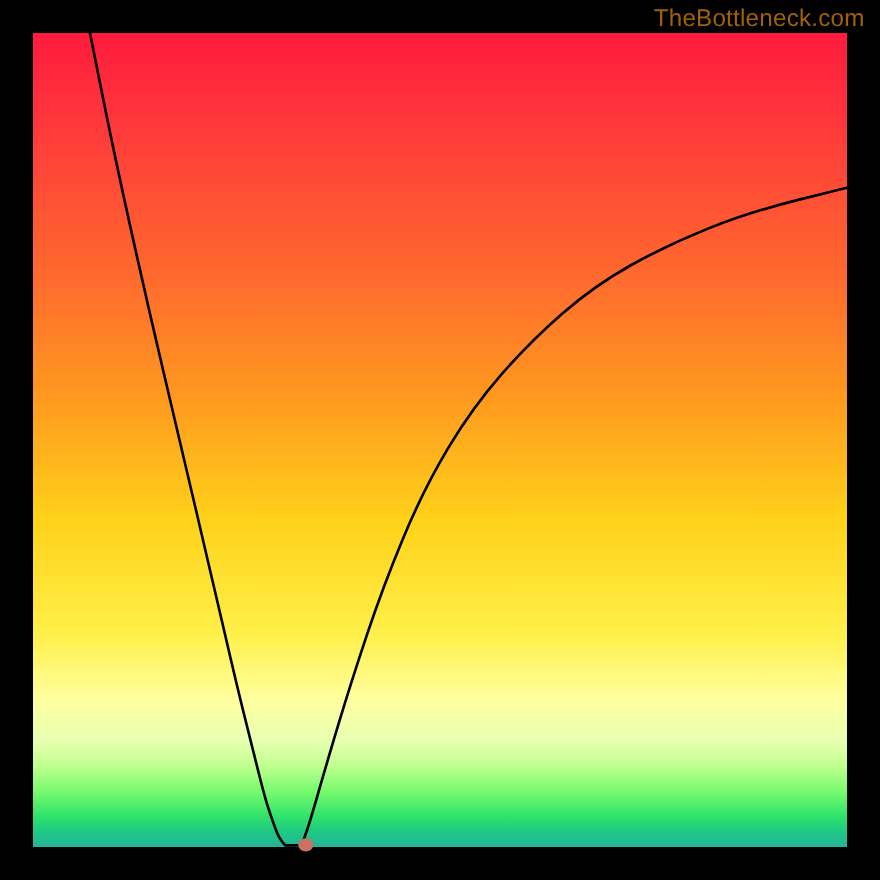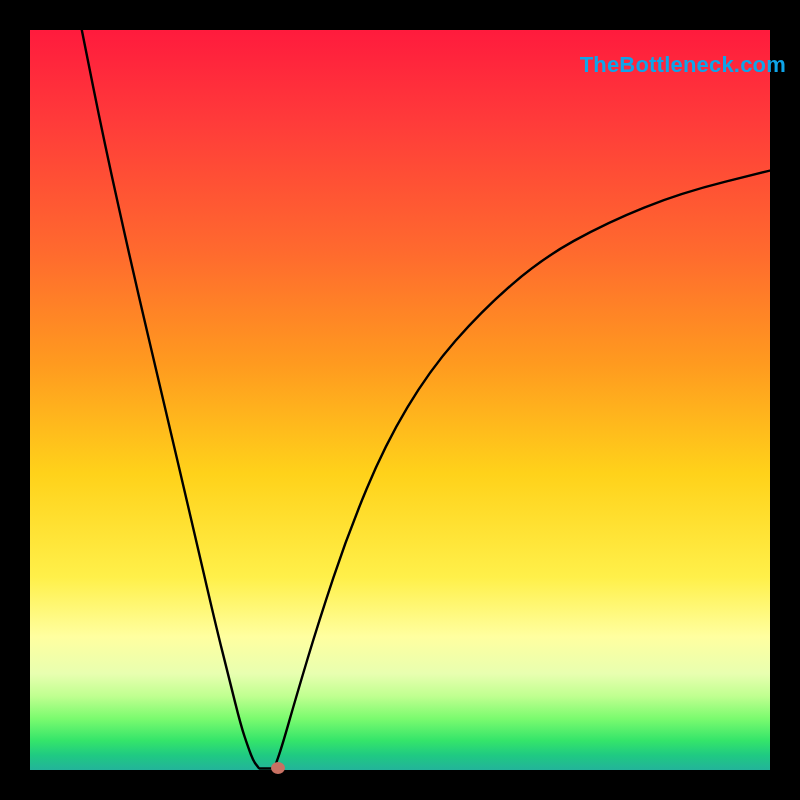--- a/index.html
+++ b/index.html
@@ -14,27 +14,26 @@
   .frame {
     position: relative;
     width: 800px;
     height: 800px;
     background: #000;
   }
   .watermark {
     position: absolute;
     top: 4px;
     right: 14px;
-    color: #0ea5e9;
+    color: #a16207;
     font-size: 22px;
-    font-weight: 700;
+    font-weight: 400;
     letter-spacing: 0.2px;
     z-index: 5;
     user-select: none;
-    margin-top: 48px;
   }
   .plot {
     position: absolute;
     left: 30px;
     top: 30px;
     width: 740px;
     height: 740px;
     box-sizing: border-box;
     z-index: 1;
   }

